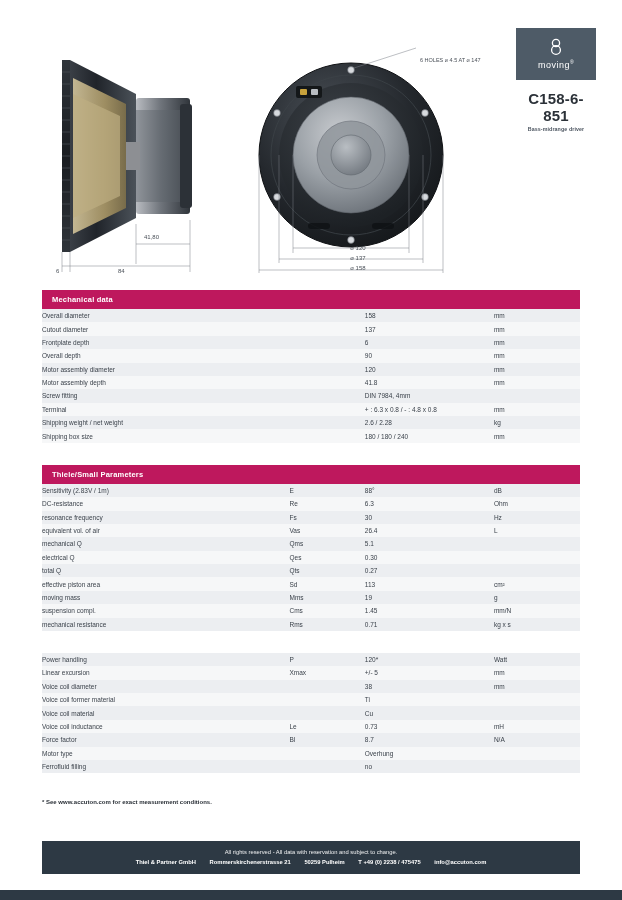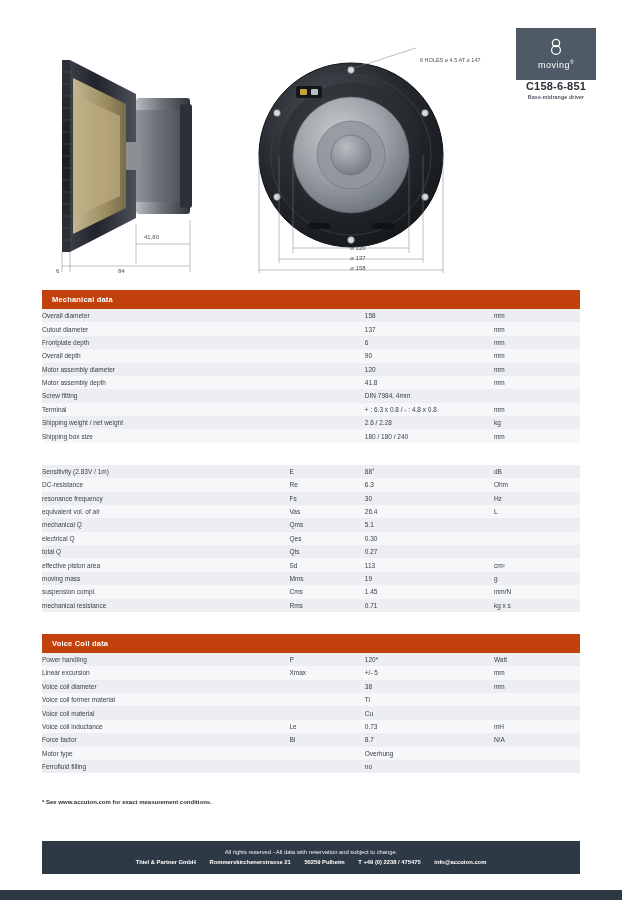--- a/index.html
+++ b/index.html
@@ -26,21 +26,21 @@
     flex-direction:column;
   }
   .logo-mark{
     width:14px;height:18px;display:block;
   }
   .logo-word{
     color:#ffffff;font-size:9px;letter-spacing:.5px;margin-top:3px;
   }
   .logo-word .reg{font-size:5px;vertical-align:super;}
   .model{
-    font-size:11px;font-weight:bold;color:#2b3138;letter-spacing:.2px;
+    margin-top:10px;font-size:15px;font-weight:bold;color:#2b3138;letter-spacing:.2px;
   }
   .model-sub{
     margin-top:2px;font-size:5.3px;color:#4c5560;font-weight:bold;letter-spacing:.1px;
   }
 
   
   .side-view{position:absolute;left:40px;top:38px;width:180px;height:230px;}
   .dim-text{position:absolute;font-size:6px;color:#4b5159;}
 
   
@@ -48,21 +48,21 @@
   .note-top{position:absolute;left:172px;top:27px;font-size:5.5px;color:#4b5159;white-space:nowrap;}
 
   .dims-under{position:absolute;left:248px;top:244px;width:220px;}
   .dim-row{font-size:6px;color:#4b5159;text-align:center;position:relative;height:10px;}
 
   
   .tables{padding:0 42px;}
   table{width:100%;border-collapse:collapse;table-layout:fixed;}
   .tbl{margin-bottom:22px;}
   .tbl-title{
-    background:#c2410c;color:#ffffff;font-size:7.5px;font-weight:bold;
+    background:#be185d;color:#ffffff;font-size:7.5px;font-weight:bold;
     padding:5px 10px;letter-spacing:.2px;
   }
   .tbl tr td{
     font-size:6.5px;padding:3.2px 0;color:#3b424b;
   }
   .tbl tr.odd{background:#eceef1;}
   .tbl tr.even{background:#f6f7f8;}
   td.c-label{padding-left:12px;width:46%;}
   td.c-sym{width:14%;color:#3b424b;}
   td.c-val{width:24%;color:#3b424b;}
@@ -312,20 +312,21 @@
               <td class="c-label">Shipping box size</td>
               <td class="c-sym"></td>
               <td class="c-val">180 / 180 / 240</td>
               <td class="c-unit">mm</td>
             </tr>
       </tbody>
         </table>
     </div>
 
     <div class="tbl">
+      <div class="tbl-title">Thiele/Small Parameters</div>
       <table>
           <tbody>
         <tr class="odd">
               <td class="c-label">Sensitivity (2.83V / 1m)</td>
               <td class="c-sym">E</td>
               <td class="c-val">88°</td>
               <td class="c-unit">dB</td>
             </tr>
         <tr class="even">
               <td class="c-label">DC-resistance</td>
@@ -385,21 +386,20 @@
               <td class="c-label">mechanical resistance</td>
               <td class="c-sym">Rms</td>
               <td class="c-val">0.71</td>
               <td class="c-unit">kg x s</td>
             </tr>
       </tbody>
         </table>
     </div>
 
     <div class="tbl">
-      <div class="tbl-title">Voice Coil data</div>
       <table>
           <tbody>
         <tr class="odd">
               <td class="c-label">Power handling</td>
               <td class="c-sym">P</td>
               <td class="c-val">120*</td>
               <td class="c-unit">Watt</td>
             </tr>
         <tr class="even">
               <td class="c-label">Linear excursion</td>

